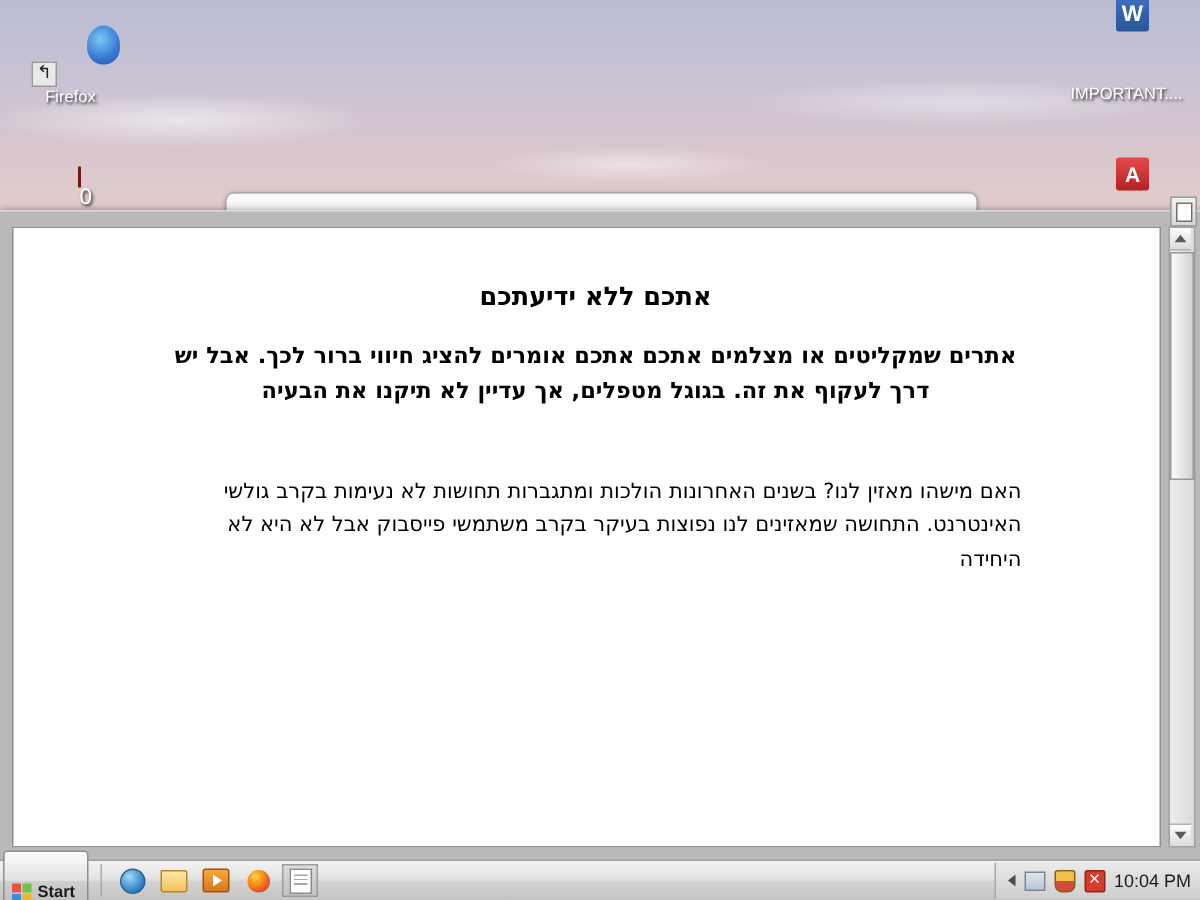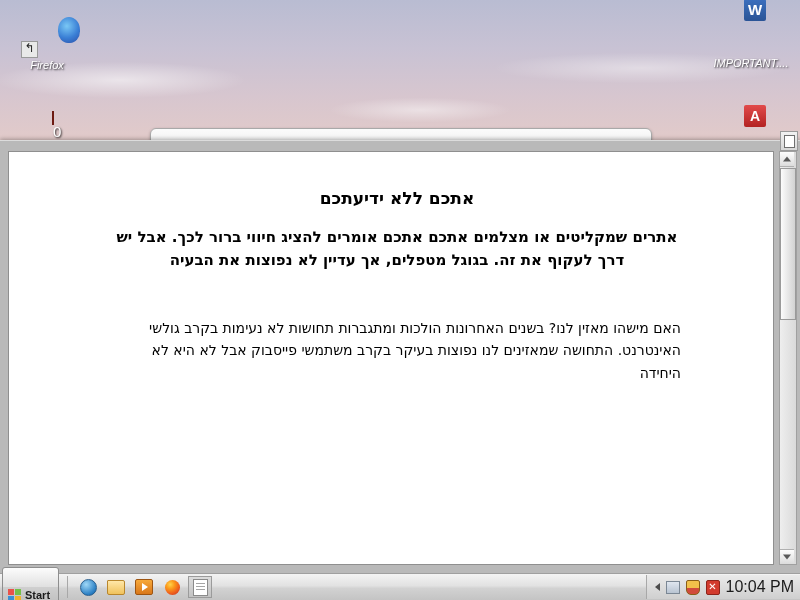--- a/index.html
+++ b/index.html
@@ -81,21 +81,20 @@
     margin: 0 auto 3px auto;
     width: 48px;
     height: 48px;
     position: relative;
   }
   .desktop-icon .label {
     display: block;
     white-space: nowrap;
     overflow: hidden;
     text-overflow: ellipsis;
-    font-style: italic;
   }
 
   
   #icon-firefox { left: 8px; top: 8px; }
   .ff-ball {
     width: 46px; height: 46px; border-radius: 50%;
     background:
       radial-gradient(circle at 34% 30%, #ffd34e 0%, #ff9d1d 28%, #f4661c 55%, #d4341b 78%, #8f2a6d 100%);
     box-shadow: inset -3px -3px 6px rgba(0,0,0,0.25);
     position: relative;
@@ -430,21 +429,21 @@
     width: 13px; height: 13px;
     background: #d23b2e;
     border: 1px solid #8d241b;
     border-radius: 2px;
     color: #fff;
     font-size: 10px;
     line-height: 12px;
     text-align: center;
   }
   #tray-clock {
-    font-size: 16px;
+    font-size: 12px;
     color: #1b1b1b;
     white-space: nowrap;
   }
   .tray-arrow {
     width: 0; height: 0;
     border-top: 4px solid transparent;
     border-bottom: 4px solid transparent;
     border-right: 5px solid #4c4c4c;
   }
 </style>
@@ -495,21 +494,21 @@
 
   <div id="doc-window">
 
     <div id="doc-corner-widget">
       <span class="mini"></span>
     </div>
 
     <div id="doc-page">
       <div id="doc-content">
         <div class="h-title">אתכם ללא ידיעתכם</div>
-        <div class="h-sub">אתרים שמקליטים או מצלמים אתכם אתכם אומרים להציג חיווי ברור לכך. אבל יש דרך לעקוף את זה. בגוגל מטפלים, אך עדיין לא נפוצות את הבעיה</div>
+        <div class="h-sub">אתרים שמקליטים או מצלמים אתכם אתכם אומרים להציג חיווי ברור לכך. אבל יש דרך לעקוף את זה. בגוגל מטפלים, אך עדיין לא תיקנו את הבעיה</div>
         <p class="body">האם מישהו מאזין לנו? בשנים האחרונות הולכות ומתגברות תחושות לא נעימות בקרב גולשי האינטרנט. התחושה שמאזינים לנו נפוצות בעיקר בקרב משתמשי פייסבוק אבל לא היא לא היחידה</p>
       </div>
     </div>
 
     <div id="doc-scrollbar">
       <div class="sb-btn">
           <span class="sb-arrow up"></span>
         </div>
       <div id="sb-thumb"></div>
       <div class="sb-btn bottom">

